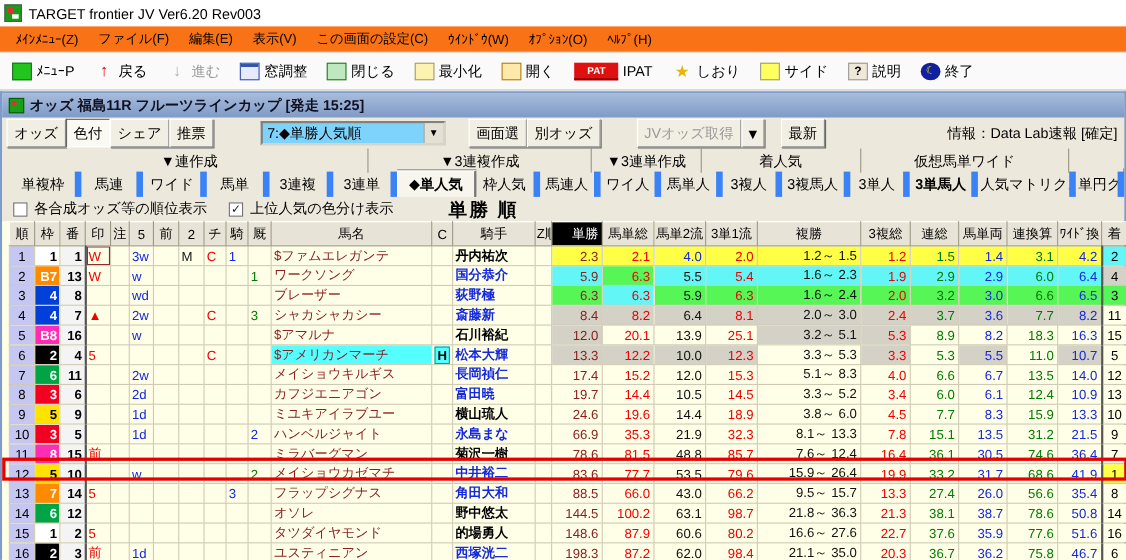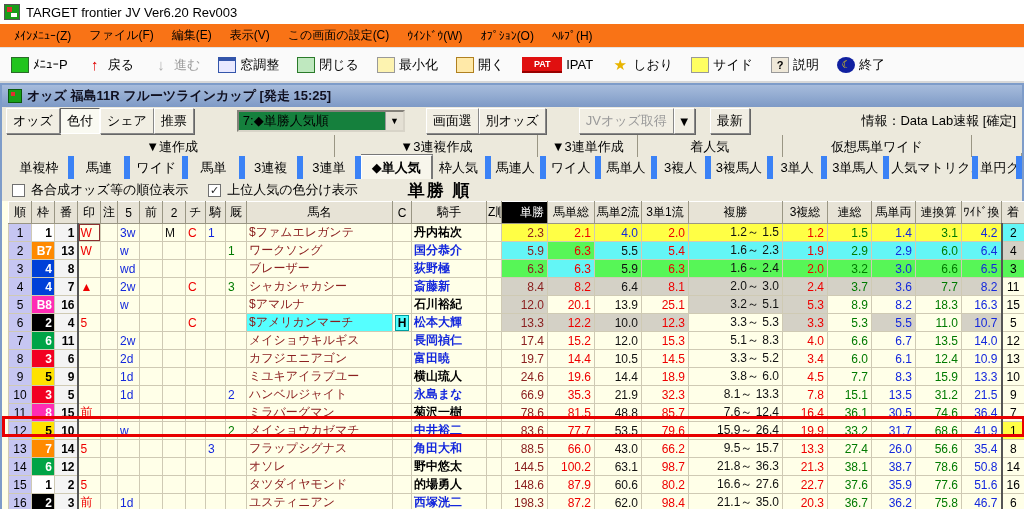--- a/index.html
+++ b/index.html
@@ -36,21 +36,21 @@
   .mdi { position:absolute; left:0; top:83px; width:1024px; height:426px; border:2px solid #7e9cc9; border-bottom:none; background:#ece9dc; }
   .mdi-titlebar { height:22px; background:linear-gradient(#a7bcdc,#7e9ac6); display:flex; align-items:center; gap:5px; padding:0 6px; }
   .mdi-icon { width:14px; height:14px; background:#18a018; border:1px solid #0a5a0a; position:relative; }
   .mdi-icon:before { content:""; position:absolute; left:2px; top:2px; width:4px; height:4px; background:#e03030; }
   .mdi-title { font-size:13px; font-weight:bold; color:#101020; }
 
   .controls { height:28px; display:flex; align-items:center; gap:15px; padding:2px 4px; background:#ece9dc; }
   .btn { background:#f1eee3; border:1px solid #888; border-top-color:#fff; border-left-color:#fff; box-shadow:1px 1px 0 #666; padding:3px 6px; font-size:13px; }
   .btn.pressed { background:#fafaf2; border:1px solid #666; border-bottom-color:#fff; border-right-color:#fff; box-shadow:none; }
   .btn.gray { color:#9a9a9a; }
-  .combo { margin-left:28px; display:flex; align-items:center; border:2px inset #d8d4c8; background:#15803d; height:22px; width:168px; }
+  .combo { margin-left:28px; display:flex; align-items:center; border:2px inset #d8d4c8; background:#7dd3fc; height:22px; width:168px; }
   .combo-value { flex:1; padding:0 4px; font-size:13px; }
   .combo-arrow { width:18px; height:100%; background:#e4e0d4; border-left:1px solid #999; display:flex; align-items:center; justify-content:center; font-size:9px; }
   .jv-group { margin-left:18px; display:flex; }
   .info-text { margin-left:auto; padding-right:2px; font-size:13px; }
 
   .tabgroup-row { height:22px; display:flex; align-items:flex-end; background:#ece9dc; padding-left:8px; }
   .tabgroup { border-right:1px solid #9a9684; text-align:center; font-size:13px; padding:3px 0 1px; }
   .tab-row { height:22px; display:flex; align-items:flex-end; background:#ece9dc; padding-left:8px; }
   .tab { border-right:6px solid #3b82f6; text-align:center; font-size:13px; padding:3px 2px 2px; white-space:nowrap; overflow:hidden; }
   .tab.active { background:#f8f6ec; border:1px solid #fff; border-right:2px solid #777; border-bottom:none; font-weight:bold; box-shadow:0 -1px 0 #777; }
@@ -192,21 +192,21 @@
         <div class="tab" style="width: 60px;">3連複</div>
         <div class="tab" style="width: 60px;">3連単</div>
         <div class="tab active" style="width: 74px;">◆単人気</div>
         <div class="tab" style="width: 60px;">枠人気</div>
         <div class="tab" style="width: 57px;">馬連人</div>
         <div class="tab" style="width: 57px;">ワイ人</div>
         <div class="tab" style="width: 57px;">馬単人</div>
         <div class="tab" style="width: 56px;">3複人</div>
         <div class="tab" style="width: 64px;">3複馬人</div>
         <div class="tab" style="width: 56px;">3単人</div>
-        <div class="tab" style="width: 64px;">3単馬人</div>
+        <div class="tab" style="width: 64px; font-weight: bold;">3単馬人</div>
         <div class="tab" style="width: 92px;">人気マトリクス</div>
         <div class="tab" style="width: 45px;">単円グ</div>
       </div>
     <div class="opt-row">
       <span class="checkbox" id="cb1"></span>
       <span class="opt-label">各合成オッズ等の順位表示</span>
       <span class="checkbox checked" id="cb2"></span>
       <span class="opt-label">上位人気の色分け表示</span>
       <span class="sort-label">単勝 順</span>
     </div>

